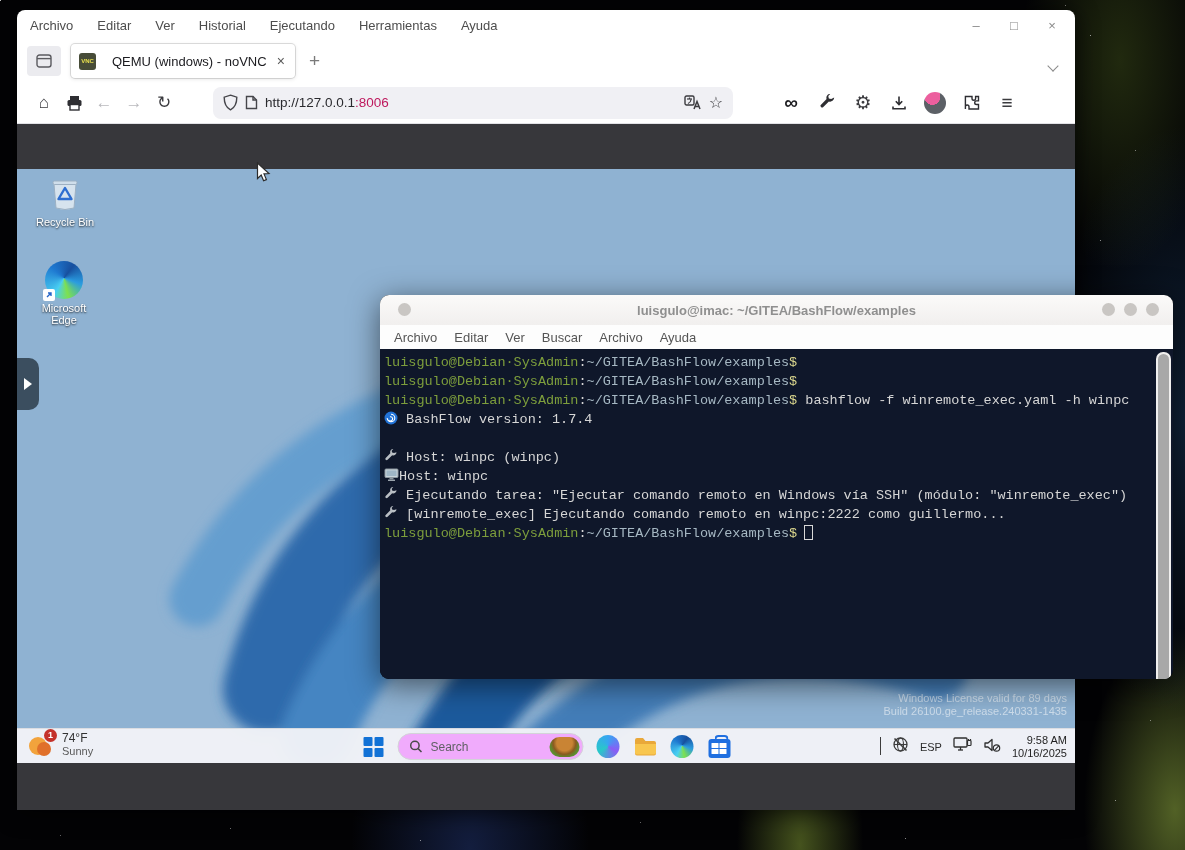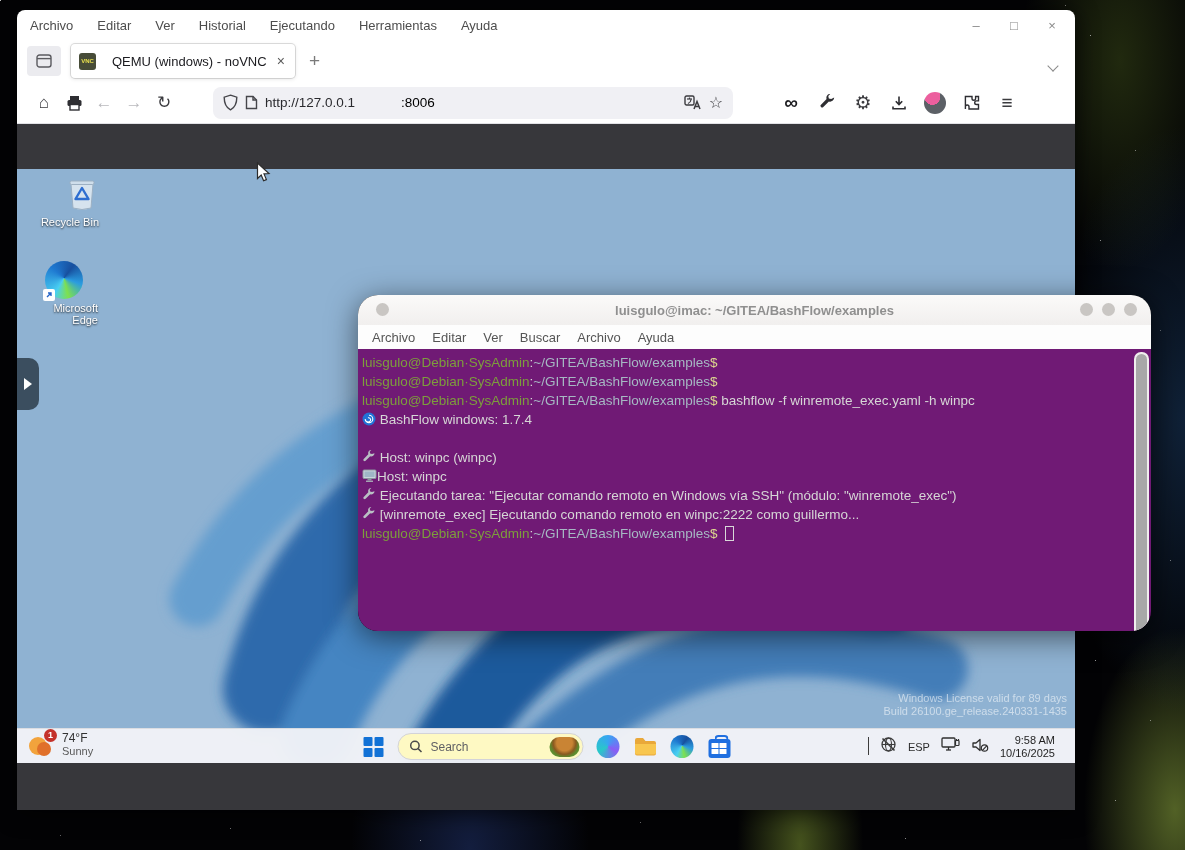--- a/index.html
+++ b/index.html
@@ -48,34 +48,34 @@
   .tablist-chevron { position:absolute; right:18px; top:16px; }
   .chev { display:inline-block; width:8px; height:8px; border-right:1.6px solid #8a8a8a; border-bottom:1.6px solid #8a8a8a; transform:rotate(45deg); }
 
   .ff-navbar { height:42px; display:flex; align-items:center; padding:0 12px; border-bottom:1px solid #e2e2e6; background:#fff; }
   .nav-btn { width:30px; height:30px; display:flex; align-items:center; justify-content:center;
     font-size:17px; color:#3b3b3f; border-radius:4px; }
   .nav-btn.disabled { color:#b9b9bd; }
   .urlbar { margin-left:34px; width:520px; height:32px; background:#f0f0f4; border-radius:8px;
     display:flex; align-items:center; padding:0 10px; gap:7px; }
   .url-text { flex:1; font-size:13.5px; color:#2a2a2e; white-space:nowrap; overflow:hidden; }
-  .url-port { color:#000000;margin-left:46px; }
+  .url-port { color:#be185d; }
   .nav-right { display:flex; align-items:center; gap:8px; margin-left:44px; }
   .nav-right .nav-btn { width:28px; }
   .glyph-inf { font-weight:bold; font-size:19px; color:#1c1c20; }
   .glyph-menu { font-size:19px; }
   .avatar { width:22px; height:22px; border-radius:50%;
     background:radial-gradient(circle at 38% 22%, #ec5f9e 0 36%, #5c6066 37% 100%); }
 
   .ff-content { position:absolute; left:0; top:114px; width:1058px; height:686px; background:#37373b; border-radius:0 0 0 0; overflow:hidden; }
   .vnc { position:absolute; left:0; top:45px; width:1058px; height:594px; overflow:hidden; background:#8fb2d2; }
   .vnc svg.wall { position:absolute; left:0; top:0; }
 
   
-  .dicon { position:absolute; width:68px; text-align:right; color:#fff; font-size:11px; text-shadow:0 1px 2px rgba(0,0,0,.85); }
+  .dicon { position:absolute; width:68px; text-align:center; color:#fff; font-size:11px; text-shadow:0 1px 2px rgba(0,0,0,.85); }
   .dicon .art { margin:0 auto 3px; }
   .edge-circle { width:38px; height:38px; border-radius:50%; position:relative; margin:0 auto 3px;
     background:conic-gradient(from 210deg at 50% 45%, #49cff2 0%, #1e78d0 28%, #174f9e 52%, #2a9ce0 72%, #7ee04f 88%, #49cff2 100%); }
   .edge-circle .shortcut { position:absolute; left:-2px; bottom:-2px; width:12px; height:12px; background:#fff; border-radius:2px;
     display:flex; align-items:center; justify-content:center; }
 
   .novnc-handle { position:absolute; left:0; top:189px; width:22px; height:52px;
     background:rgba(38,52,66,.8); border-radius:0 10px 10px 0; display:flex; align-items:center; justify-content:center; }
   .novnc-handle .tri { width:0; height:0; border-left:8px solid #fff; border-top:6px solid transparent; border-bottom:6px solid transparent; }
 
@@ -91,55 +91,55 @@
   .sun .c2 { position:absolute; left:8px; top:9px; width:14px; height:14px; border-radius:50%; background:#e0702a; }
   .sun .badge { position:absolute; right:-4px; top:-4px; min-width:13px; height:13px; border-radius:7px; background:#c4322b;
     color:#fff; font-size:9px; font-weight:bold; display:flex; align-items:center; justify-content:center; }
   .weather .wt { font-size:12px; color:#333; line-height:13px; }
   .weather .wc { font-size:11px; color:#5a5a5a; line-height:12px; }
 
   .tb-center { position:absolute; left:50%; top:0; height:35px; transform:translateX(-50%);
     display:flex; align-items:center; gap:12px; }
   .start { width:20px; height:20px; display:grid; grid-template-columns:9px 9px; grid-template-rows:9px 9px; gap:2px; }
   .start i { background:#1272d6; border-radius:1px; }
-  .searchbox { width:186px; height:27px; background:#fef9c3; border:1px solid #d3d3d8; border-radius:14px;
+  .searchbox { width:186px; height:27px; background:#f0abfc; border:1px solid #d3d3d8; border-radius:14px;
     display:flex; align-items:center; padding:0 3px 0 11px; gap:8px; }
   .searchbox .stext { flex:1; font-size:12px; color:#5f5f64; }
   .shl { width:30px; height:20px; border-radius:10px;
     background:radial-gradient(circle at 50% 30%, #c98434 0 38%, #8a5a20 55%, #5c8a2e 70%, #74a23a 100%); }
   .tb-icon { width:25px; height:25px; display:flex; align-items:center; justify-content:center; }
   .copilot { width:23px; height:23px; border-radius:50%;
     background:conic-gradient(#37a5f2, #8a5cf5, #28c8c8, #37a5f2); }
   .edge-tb { width:23px; height:23px; border-radius:50%;
     background:conic-gradient(from 210deg at 50% 45%, #49cff2 0%, #1e78d0 28%, #174f9e 52%, #2a9ce0 72%, #7ee04f 88%, #49cff2 100%); }
   .store { width:22px; height:19px; background:#1f6fe0; border-radius:3px; position:relative; margin-top:4px;
     display:grid; grid-template-columns:7px 7px; grid-template-rows:5px 5px; gap:1.5px; align-content:center; justify-content:center; }
   .store i { background:#fff; border-radius:0.5px; }
   .store:before { content:""; position:absolute; top:-4px; left:6px; width:10px; height:6px;
     border:2px solid #1f6fe0; border-bottom:none; border-radius:4px 4px 0 0; }
 
-  .tray { position:absolute; right:20px; top:0; height:35px; display:flex; align-items:center; gap:11px; }
+  .tray { position:absolute; right:8px; top:0; height:35px; display:flex; align-items:center; gap:11px; }
   .chev-up { width:7px; height:7px; border-left:1.6px solid #3c3c3c; border-top:1.6px solid #3c3c3c; transform:rotate(45deg) translateY(2px); }
   .tray-lang { font-size:11px; color:#2c2c2c; }
   .clock { text-align:right; font-size:11px; color:#1f1f1f; line-height:13px; }
 
   
-  .terminal { position:absolute; left:358px; top:295px; width:793px; height:336px; z-index:5;
-    border-radius:20px; overflow:hidden; box-shadow:0 6px 30px rgba(0,0,0,.55); background:#000; }
+  .terminal { position:absolute; left:380px; top:295px; width:793px; height:384px; z-index:5;
+    border-radius:9px; overflow:hidden; box-shadow:0 6px 30px rgba(0,0,0,.55); background:#000; }
   .t-titlebar { height:30px; background:linear-gradient(#fbfaf9,#f1efee); position:relative;
     display:flex; align-items:center; justify-content:center; }
   .t-title { font-size:13px; font-weight:bold; color:#8f8f8f; }
   .t-dot { width:13px; height:13px; border-radius:50%; background:#c9c6c3; position:absolute; top:8px; }
   .t-dot.l { left:18px; }
   .t-dots-r { position:absolute; right:14px; top:8px; display:flex; gap:9px; }
   .t-dots-r .t-dot2 { width:13px; height:13px; border-radius:50%; background:#c9c6c3; }
   .t-menubar { height:24px; background:#fdfdfd; display:flex; align-items:center; gap:17px; padding-left:14px;
     font-size:13px; color:#555; }
-  .t-body { position:relative; height:346px; background:#701a75; padding:4px 40px 4px 4px;
-    font-family:Liberation Sans, sans-serif; font-size:13.5px; line-height:19px; color:#d6d6d6; }
+  .t-body { position:relative; height:346px; background:#0f172a; padding:4px 40px 4px 4px;
+    font-family:Liberation Mono, monospace; font-size:13.5px; line-height:19px; color:#d6d6d6; }
   .tline { white-space:pre; }
   .ti svg { vertical-align:-2px; margin-right:0; }
   .cursor { display:inline-block; width:9px; height:15px; border:1.6px solid #d8d8d8; vertical-align:-3px; margin-left:7px; }
   .t-scroll { position:absolute; right:2px; top:3px; bottom:3px; width:15px; background:#f0efee; border-radius:7px; }
   .t-thumb { position:absolute; left:2px; right:2px; top:2px; bottom:2px; background:#a8a8a8; border-radius:6px; }
 
   .mouse-cursor { position:absolute; left:256px; top:162px; z-index:10; }
 </style>
 </head>
 <body>
@@ -397,21 +397,21 @@
       <span class="menu-item">Ayuda</span>
     </div>
   <div class="t-body">
     <div>
         <div class="tline"><span style="color: rgb(125, 158, 60);">luisgulo@Debian·SysAdmin</span><span style="color: rgb(214, 214, 214);">:</span><span style="color: rgb(166, 184, 195);">~/GITEA/BashFlow/examples</span><span style="color: rgb(221, 217, 143);">$</span></div>
         <div class="tline"><span style="color: rgb(125, 158, 60);">luisgulo@Debian·SysAdmin</span><span style="color: rgb(214, 214, 214);">:</span><span style="color: rgb(166, 184, 195);">~/GITEA/BashFlow/examples</span><span style="color: rgb(221, 217, 143);">$</span></div>
         <div class="tline"><span style="color: rgb(125, 158, 60);">luisgulo@Debian·SysAdmin</span><span style="color: rgb(214, 214, 214);">:</span><span style="color: rgb(166, 184, 195);">~/GITEA/BashFlow/examples</span><span style="color: rgb(221, 217, 143);">$</span><span style="color: rgb(214, 214, 214);"> bashflow -f winremote_exec.yaml -h winpc</span></div>
         <div class="tline"><span class="ti"><svg width="14" height="14" viewBox="0 0 14 14">
               <circle cx="7" cy="7" r="6.5" fill="#2273d6"></circle>
               <path d="M7 3.2a3.8 3.8 0 1 1-3.8 3.8 2.9 2.9 0 0 0 2.9 2.9A2.1 2.1 0 1 0 6 5.8" fill="none" stroke="#fff" stroke-width="1.1"></path>
-            </svg></span> <span style="color: rgb(214, 214, 214);">BashFlow windows: 1.7.4</span></div>
+            </svg></span> <span style="color: rgb(214, 214, 214);">BashFlow version: 1.7.4</span></div>
         <div class="tline">&nbsp;</div>
         <div class="tline"><span class="ti"><svg width="14" height="14" viewBox="0 0 14 14">
               <path d="M12.5 3.2a3.2 3.2 0 0 1-4.3 3L3.6 10.8a1.3 1.3 0 0 1-1.9-1.9l4.6-4.6a3.2 3.2 0 0 1 3-4.3L7.7 1.7l.4 1.9 1.9.4Z" fill="#b9bfc4"></path>
             </svg></span> <span style="color: rgb(214, 214, 214);">Host: winpc (winpc)</span></div>
         <div class="tline"><span class="ti"><svg width="15" height="14" viewBox="0 0 15 14">
               <rect x="1" y="1" width="13" height="8.5" rx="1" fill="#cfd8df" stroke="#8a959e"></rect>
               <rect x="2.4" y="2.4" width="10.2" height="5.7" fill="#9fb6c6"></rect>
               <rect x="5.5" y="10" width="4" height="1.4" fill="#8a959e"></rect>
               <rect x="4" y="11.6" width="7" height="1.3" fill="#aab4bb"></rect>
             </svg></span><span style="color: rgb(214, 214, 214);">Host: winpc</span></div>

